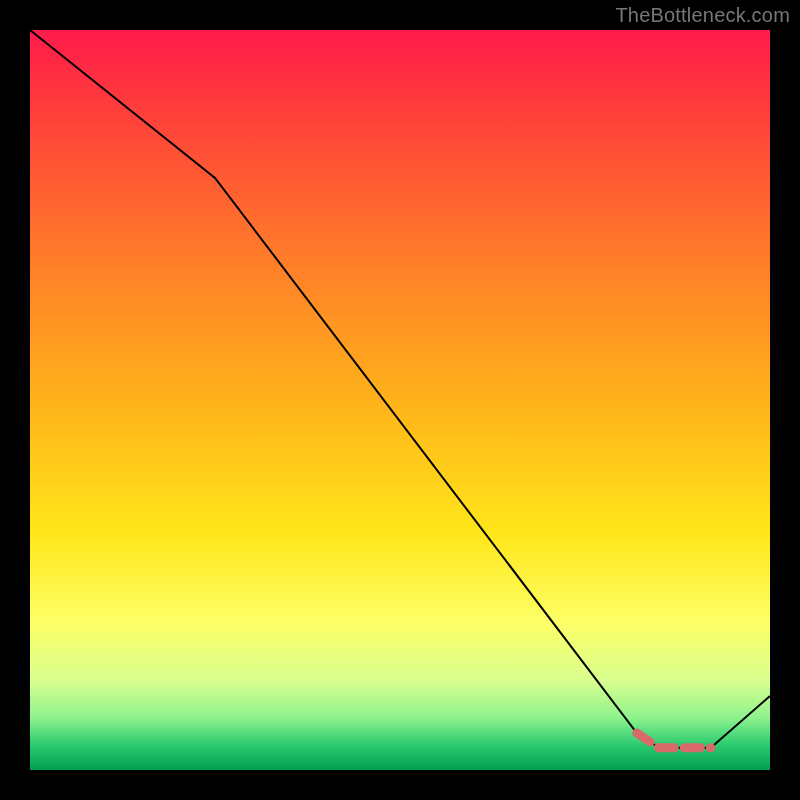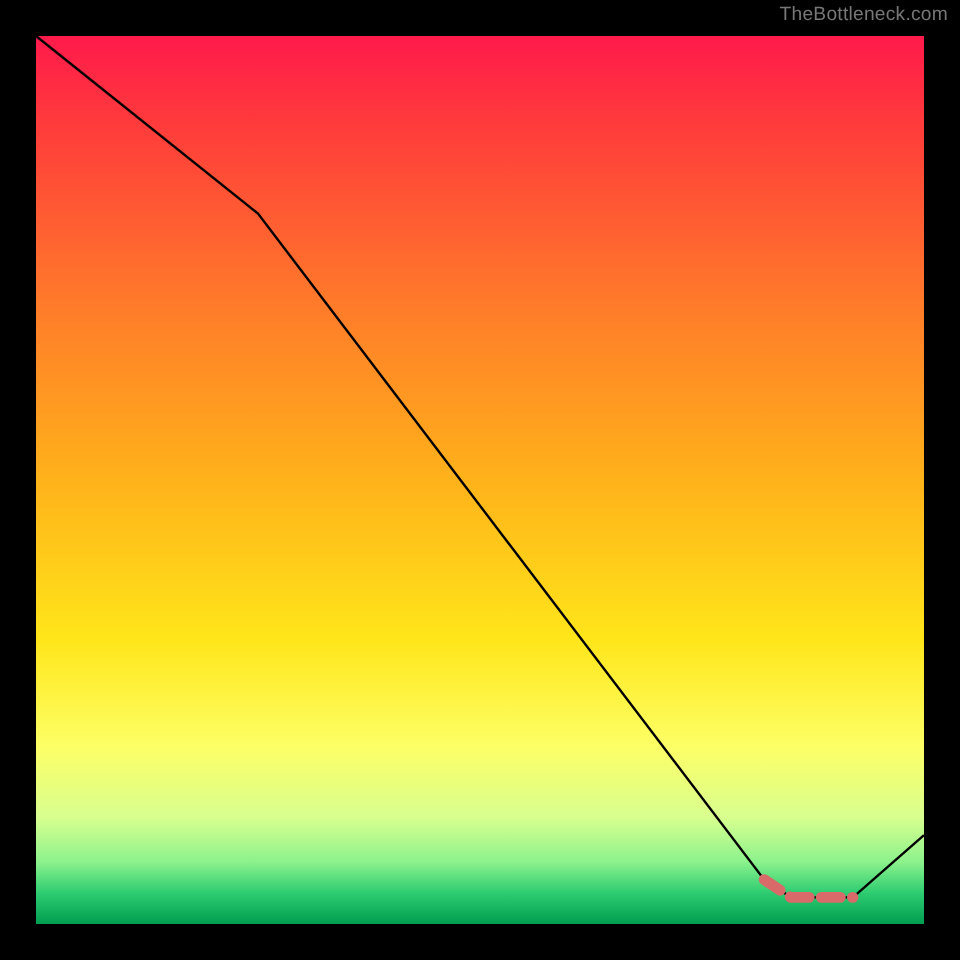--- a/index.html
+++ b/index.html
@@ -17,21 +17,21 @@
     top: 0;
     width: 800px;
     height: 800px;
     background: #000;
   }
   .watermark {
     position: absolute;
     top: 4px;
     right: 10px;
     color: #777;
-    font-size: 16px;
+    font-size: 20px;
     font-weight: 500;
     letter-spacing: 0.2px;
   }
   svg {
     position: absolute;
     left: 0;
     top: 0;
   }
 </style>
 </head>

